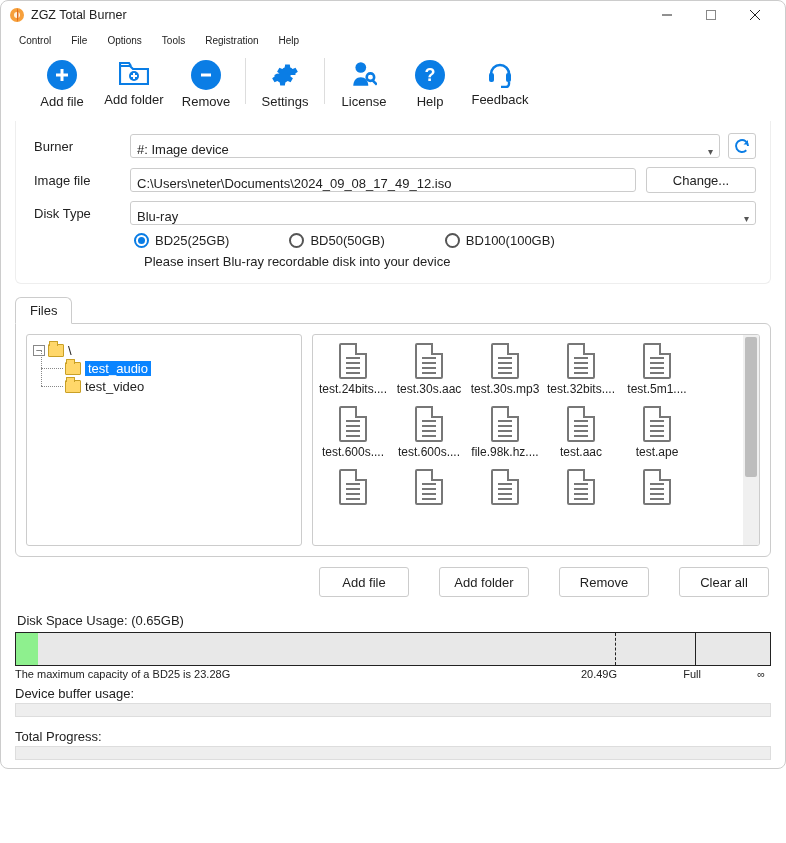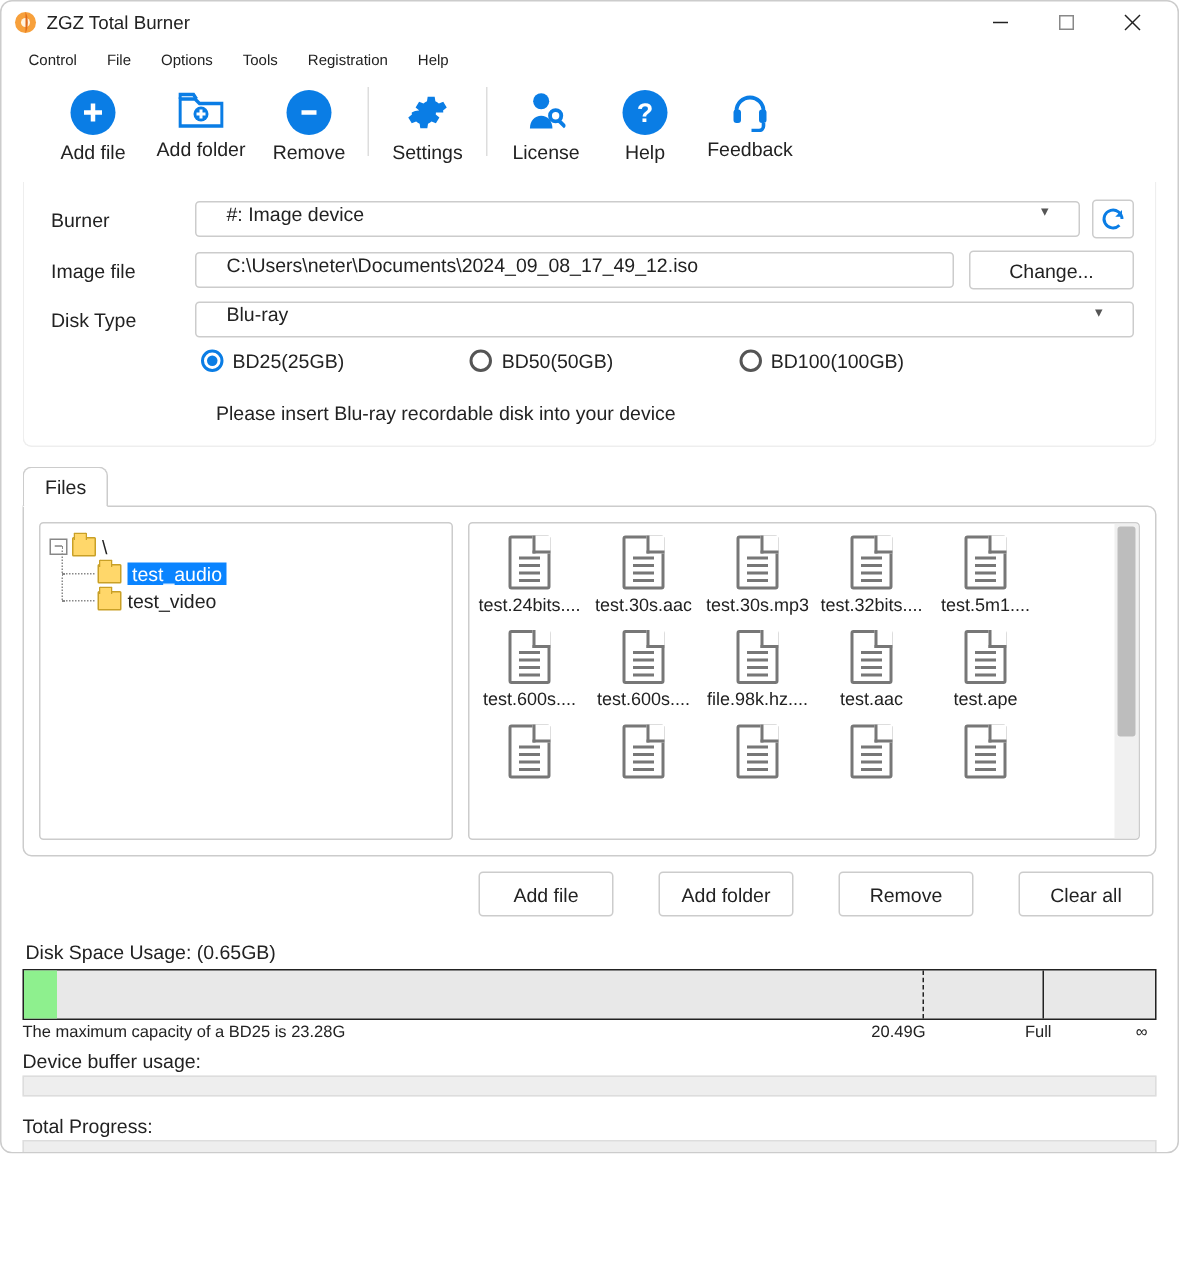--- a/index.html
+++ b/index.html
@@ -17,26 +17,26 @@
   .tool .circle { width:30px; height:30px; border-radius:50%; background:#0a7de5; display:flex; align-items:center; justify-content:center; color:#fff; margin-bottom:4px; }
   .tool .folder-icon { width:30px; height:26px; margin-bottom:6px; }
   .tool .phone-icon { width:26px; height:28px; margin-bottom:4px; }
   .tool .gear { width:30px; height:30px; margin-bottom:4px; display:flex; align-items:center; justify-content:center; color:#0a7de5;}
   .tool .key { width:30px; height:30px; margin-bottom:4px; display:flex; align-items:center; justify-content:center; color:#0a7de5;}
   .vdiv { width:1px; background:#ddd; height:46px; margin:0 6px; }
   .main { flex:1; padding:6px 14px 10px 14px; display:flex; flex-direction:column; }
   .form-area{ border:1px solid #eee; border-top:none; padding:12px 14px 10px 14px; border-radius:0 0 6px 6px;}
   .form-row { display:flex; align-items:center; margin-bottom:8px; }
   .form-row .lbl { width:100px; padding-left:4px; }
-  .combo, .txt { flex:1; height:24px; border:1px solid #ccc; border-radius:3px; padding:0 20px; display:flex; align-items:flex-start; background:#fff; font-size:13px;gap:20px;}
+  .combo, .txt { flex:1; height:24px; border:1px solid #ccc; border-radius:3px; padding:0 6px; display:flex; align-items:flex-end; background:#fff; font-size:13px;gap:20px;}
   .combo { justify-content:space-between; }
   .chev { font-size:10px; color:#555; }
   .btn { height:26px; min-width:110px; border:1px solid #ccc; border-radius:3px; background:#fff; display:flex; align-items:center; justify-content:center; padding:0 12px; }
   .refresh-btn { width:28px; height:26px; border:1px solid #ccc; border-radius:3px; display:flex; align-items:center; justify-content:center; color:#0a7de5; margin-left:8px;}
-  .radio-row { display:flex; padding-left:104px; gap:84px; margin-bottom:20px;}
+  .radio-row { display:flex; padding-left:104px; gap:60px; margin-bottom:6px;}
   .radio { display:flex; align-items:center; gap:6px; }
   .radio .dot { width:15px; height:15px; border-radius:50%; border:2px solid #555; position:relative;}
   .radio.sel .dot { border-color:#0a7de5;}
   .radio.sel .dot::after{ content:""; position:absolute; inset:2px; background:#0a7de5; border-radius:50%;}
   .hint { padding-left:114px; margin-bottom:4px; }
   .files-label { margin-top:12px; }
   .tab { display:inline-block; padding:5px 14px; border:1px solid #ccc; border-bottom:1px solid #fff; border-radius:6px 6px 0 0; background:#fff; position:relative; top:1px; font-size:13px;}
   .files-panel { border:1px solid #ccc; border-radius:0 6px 6px 6px; padding:10px; display:flex; gap:10px; height:234px;}
   .tree { width:276px; border:1px solid #ccc; border-radius:3px; padding:6px 4px; font-size:13px; overflow:auto;}
   .tree-row { display:flex; align-items:center; height:18px; padding-left:2px;}

